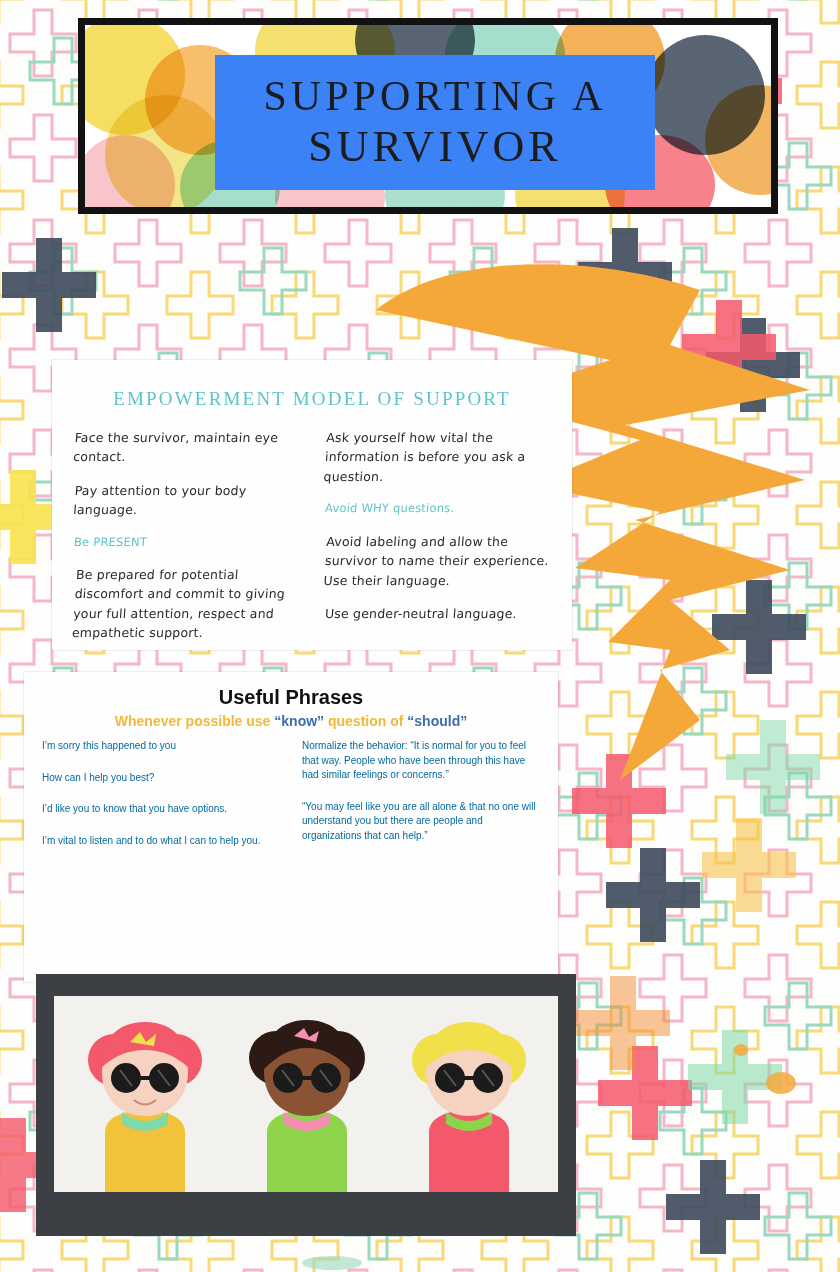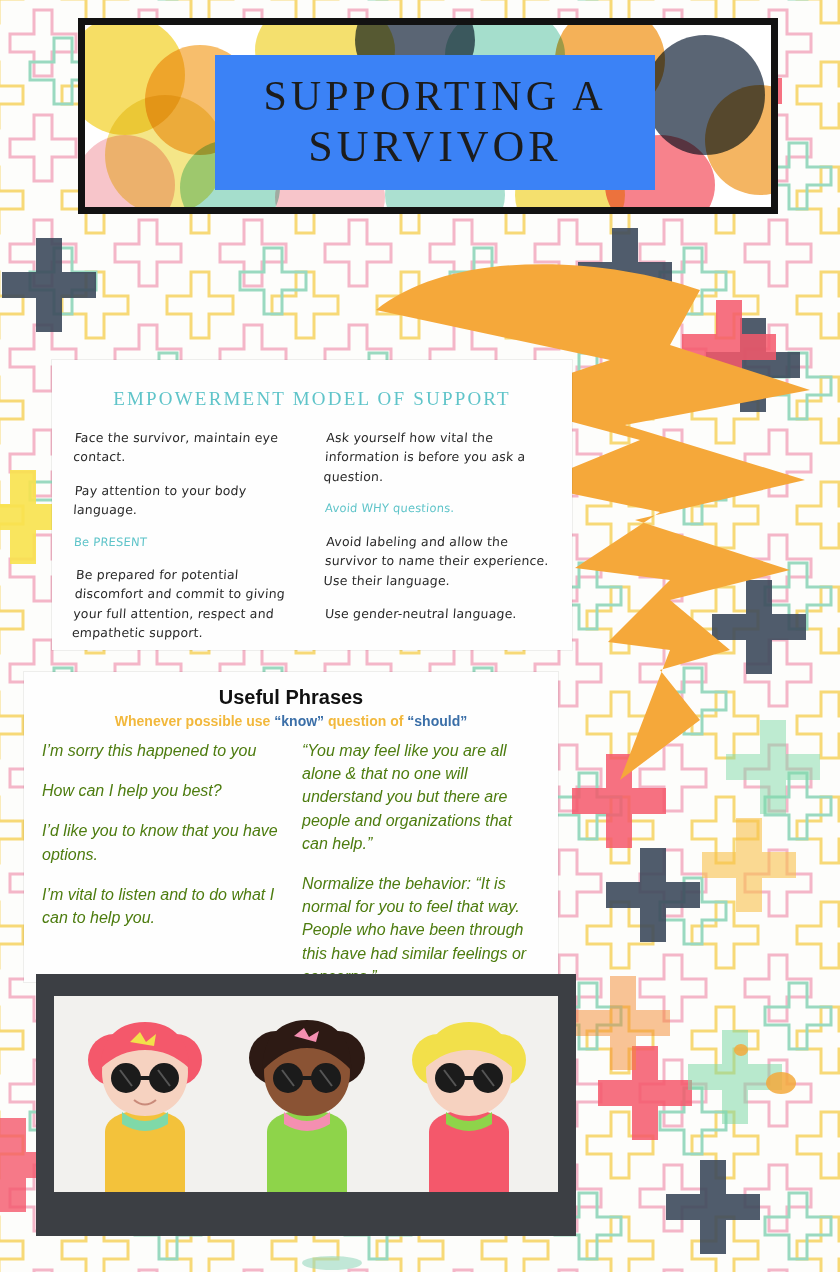--- a/index.html
+++ b/index.html
@@ -153,25 +153,24 @@
     padding-bottom: 10px;
   }
   .phrases-sub .em { color: #3b6fa8; }
   .phrases-cols {
     display: flex;
     padding: 0 18px;
     gap: 22px;
   }
   .phrases-col { width: 50%; }
   .phrase {
-    font-size: 16px;
+    font-size: 10px;
     line-height: 1.45;
-    color: #4d7c0f;
+    color: #0369a1;
     margin: 0 0 17px 0;
-    font-style: italic;
   }
 
   
   .photo {
     position: absolute;
     left: 36px;
     top: 974px;
     width: 540px;
     height: 262px;
     background: #3c3f44;
@@ -298,22 +297,22 @@
     <h2>Useful Phrases</h2>
     <div class="phrases-sub"><span>Whenever possible use </span><span class="em">“know”</span><span> question of </span><span class="em">“should”</span></div>
     <div class="phrases-cols">
       <div class="phrases-col">
         <p class="phrase">I’m sorry this happened to you</p>
         <p class="phrase">How can I help you best?</p>
         <p class="phrase">I’d like you to know that you have options.</p>
         <p class="phrase">I’m vital to listen and to do what I can to help you.</p>
       </div>
       <div class="phrases-col">
+        <p class="phrase">Normalize the behavior: “It is normal for you to feel that way. People who have been through this have had similar feelings or concerns.”</p>
         <p class="phrase">“You may feel like you are all alone &amp; that no one will understand you but there are people and organizations that can help.”</p>
-        <p class="phrase">Normalize the behavior: “It is normal for you to feel that way. People who have been through this have had similar feelings or concerns.”</p>
       </div>
     </div>
   </div>
 
   <div class="photo">
     <div class="photo-inner">
 
       <svg class="doll" style="left:16px;" viewBox="0 0 150 180">
         <path d="M35 120 L35 180 L115 180 L115 120 C115 105 95 98 75 98 C55 98 35 105 35 120 Z" fill="#f3c23b"></path>
         <circle cx="44" cy="48" r="26" fill="#f4586b"></circle>

